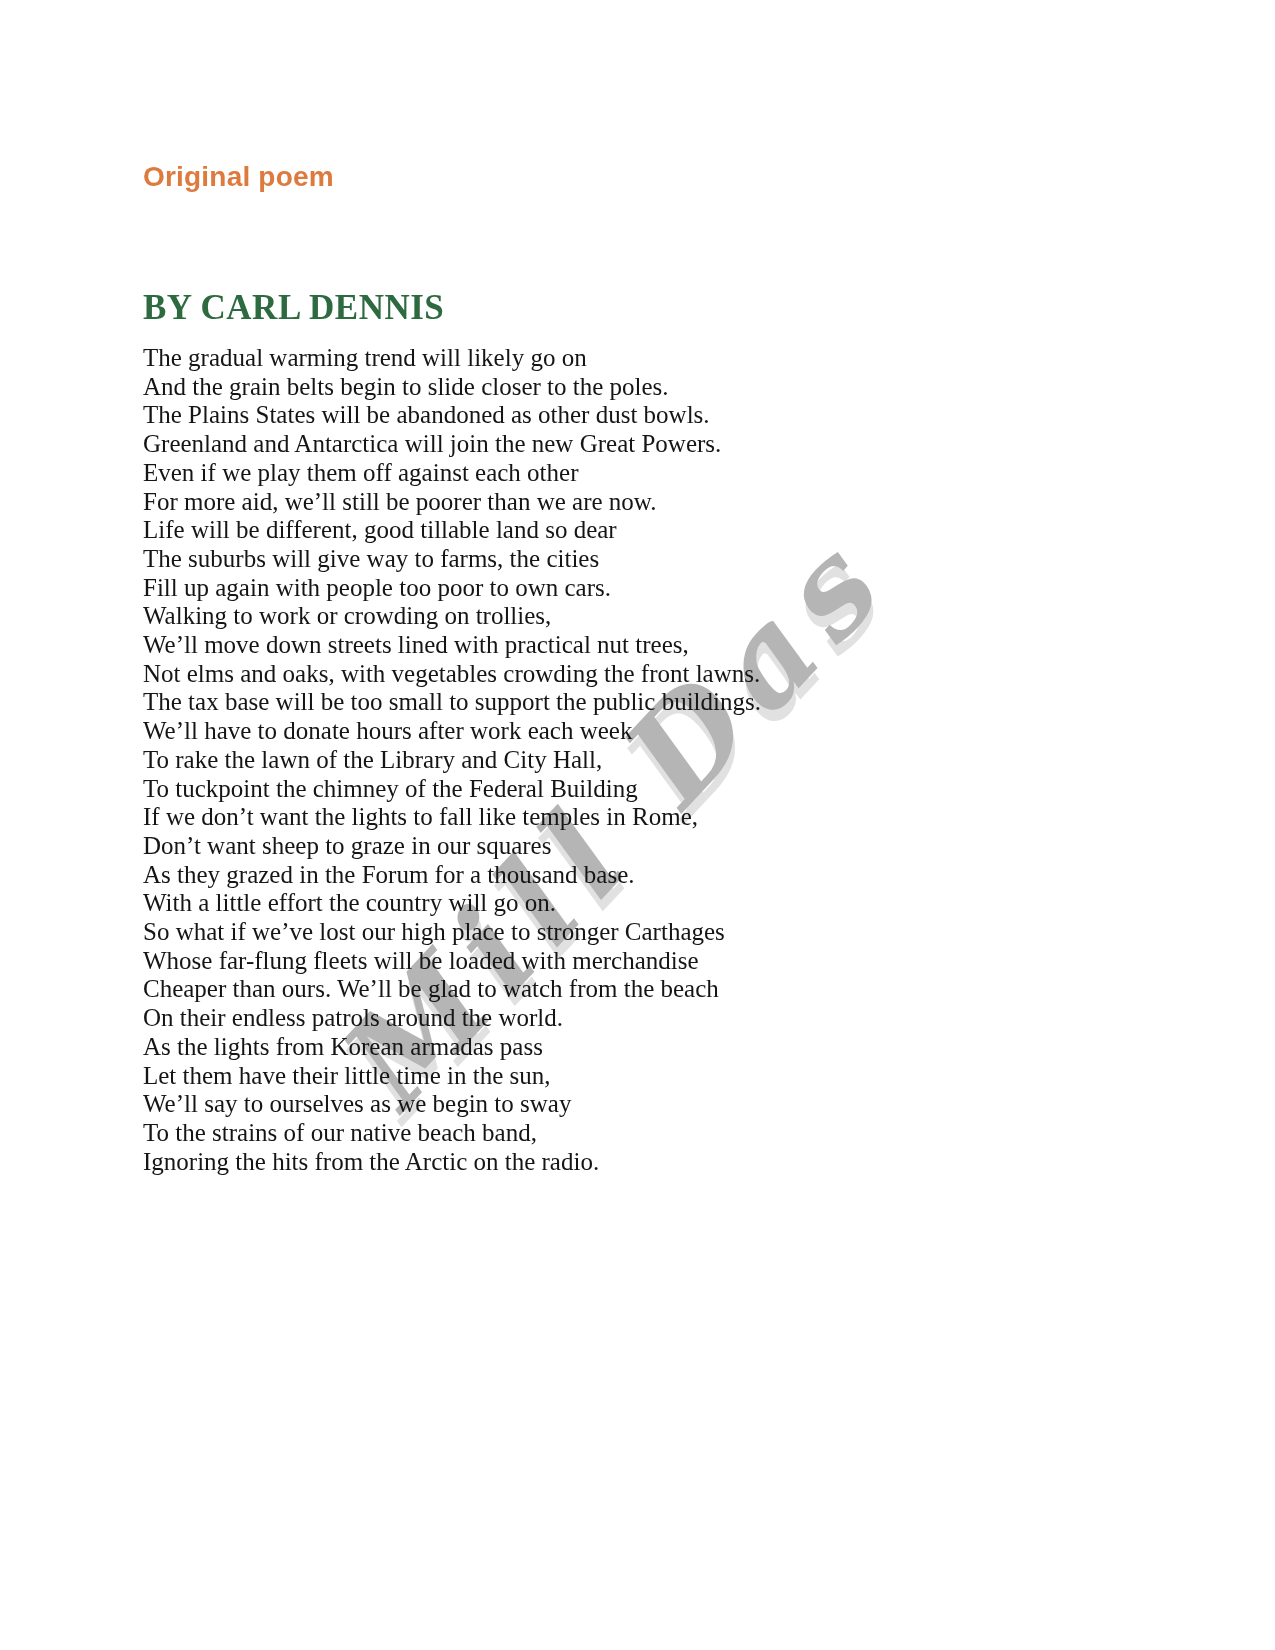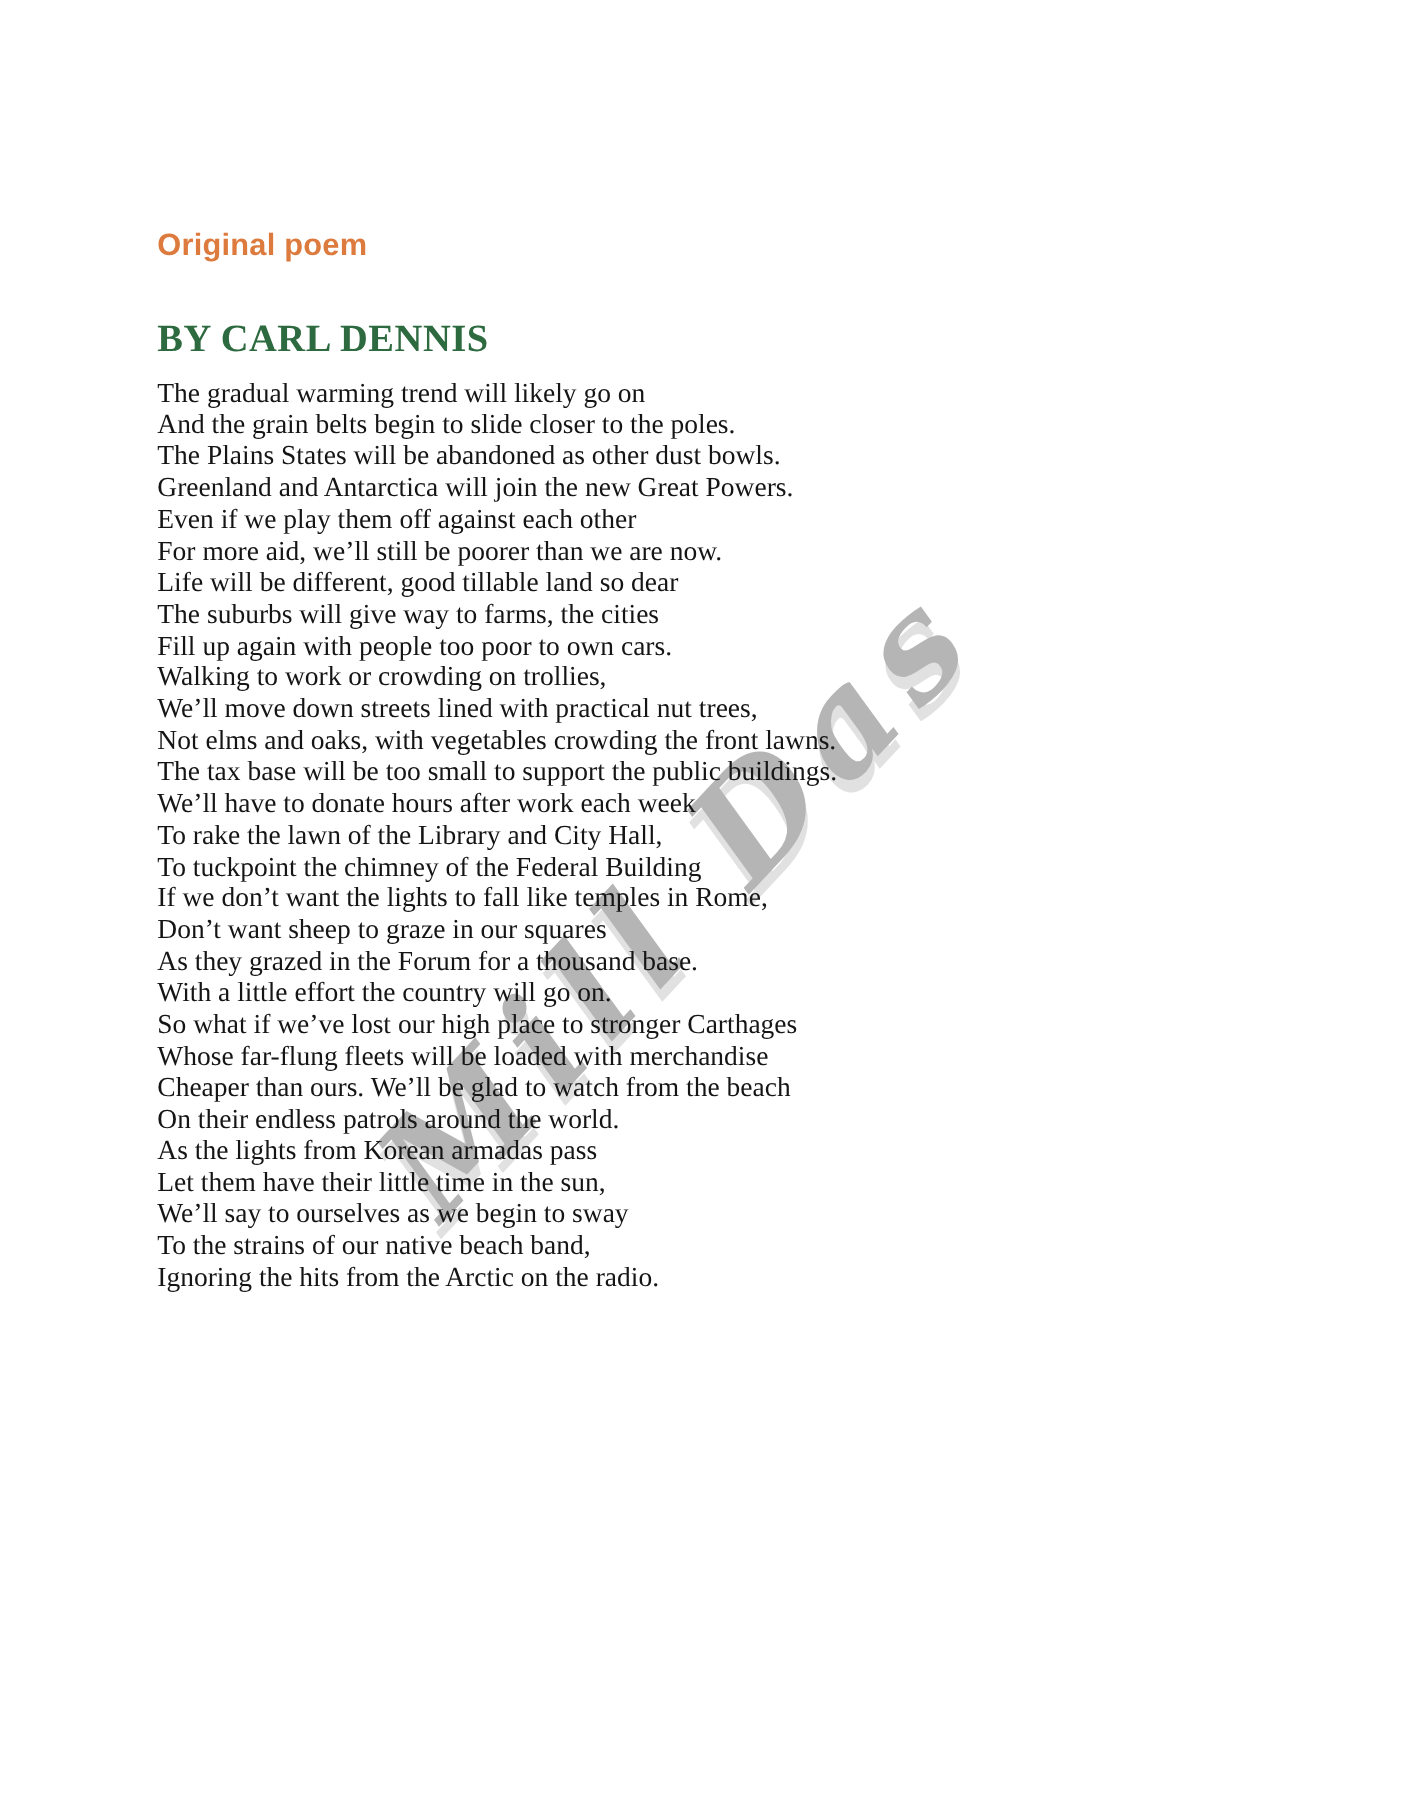--- a/index.html
+++ b/index.html
@@ -26,21 +26,20 @@
   .section-label {
     position: absolute;
     left: 143px;
     top: 161px;
     font-family: "Liberation Sans", sans-serif;
     font-weight: 700;
     font-size: 28px;
     letter-spacing: 0.2px;
     color: var(--heading-orange, #DD7A3E);
     white-space: nowrap;
-    margin-top: 46px;
   }
   .poem-title {
     position: absolute;
     left: 143px;
     top: 221px;
     font-family: "Liberation Sans", sans-serif;
     font-weight: 700;
     font-size: 30px;
     letter-spacing: -0.3px;
     color: var(--heading-orange, #DD7A3E);

